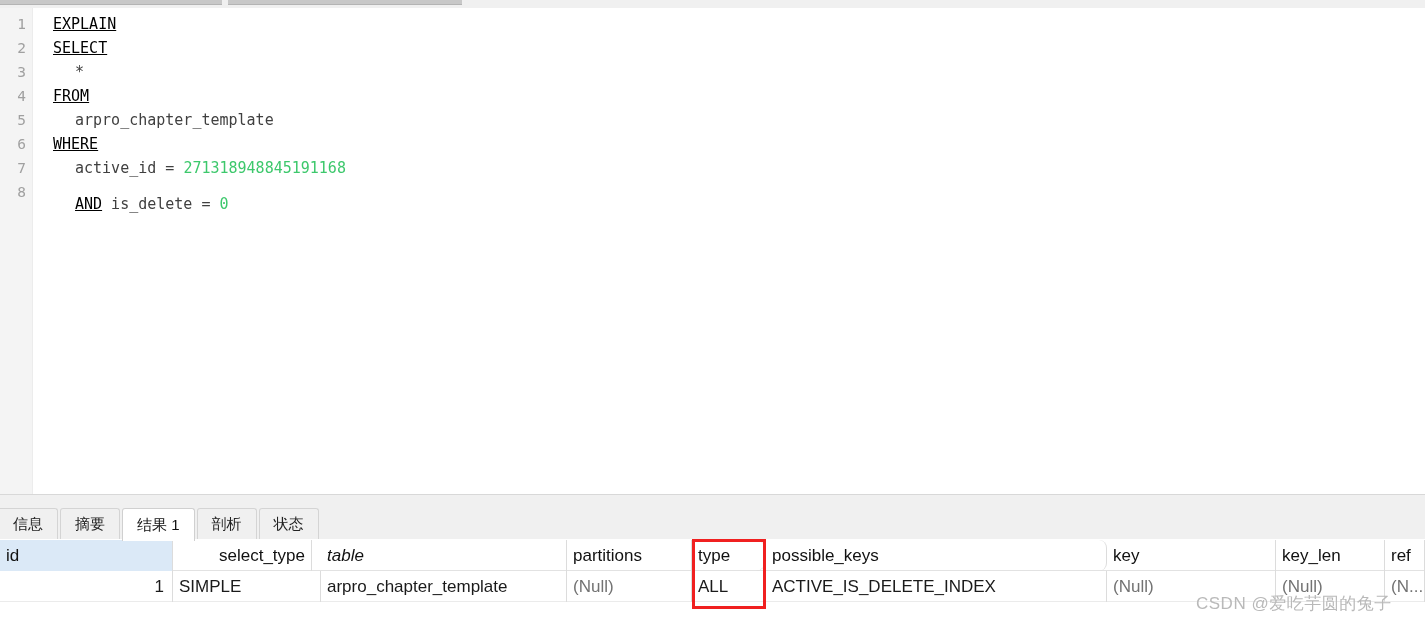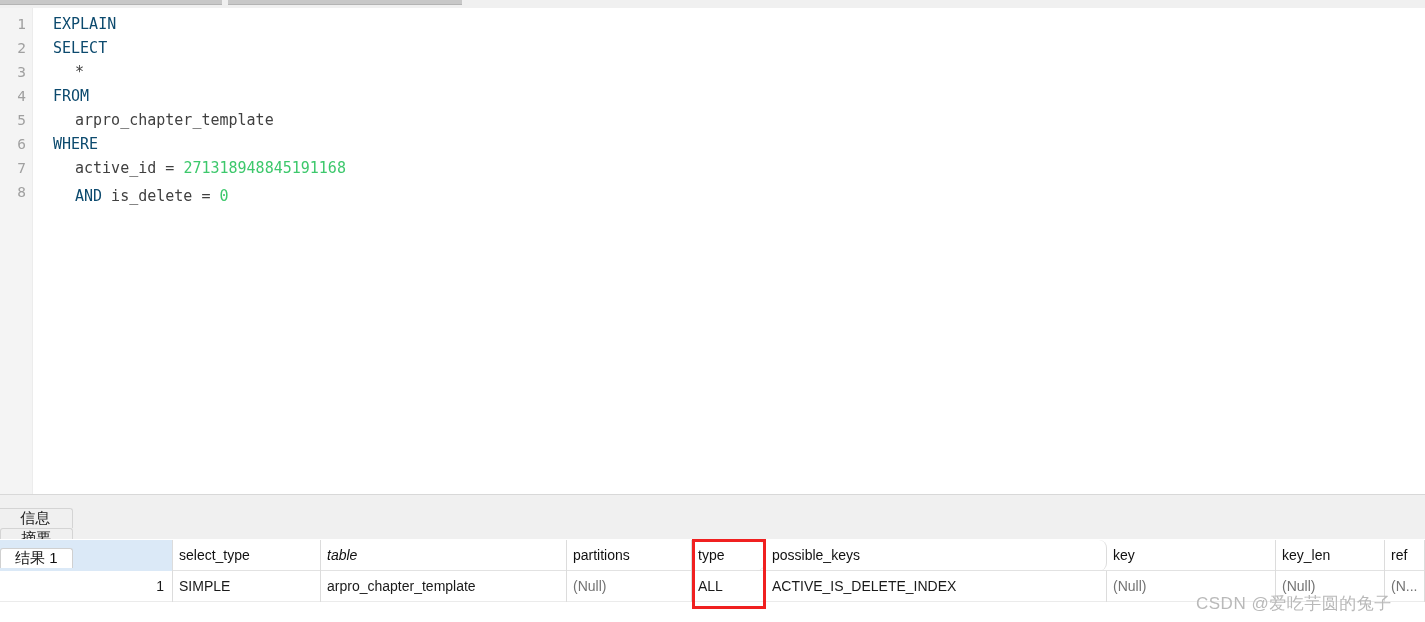--- a/index.html
+++ b/index.html
@@ -65,40 +65,39 @@
     line-height: 24px;
     color: #a0a0a0;
   }
   .code-line {
     position: absolute;
     left: 20px;
     white-space: pre;
     line-height: 24px;
     height: 24px;
   }
-  .kw   { color: #0c4a6e; }
+  .kw   { color: #000000; text-decoration: underline; }
   .num  { color: #3dc86c; }
   .idt  { color: #404040; }
   .op   { color: #404040; }
   .star { color: #404040; }
 
   
   #tabstrip {
     position: absolute;
     left: 0; top: 495px;
     width: 1425px; height: 45px;
     background: #f0f0f0;
   }
   #tabs {
     position: absolute;
     left: 0; top: 13px;
     height: 32px;
     display: flex;
     align-items: stretch;
-    flex-direction: column;
   }
   .tab {
     position: relative;
     display: flex;
     align-items: center;
     justify-content: center;
     padding: 0 14px;
     font-size: 15px;
     color: #222222;
     background: #f0f0f0;
@@ -149,21 +148,21 @@
     border-bottom: 1px solid #ebebeb;
   }
   .cell {
     position: absolute;
     top: 0;
     height: 31px;
     line-height: 31px;
     box-sizing: border-box;
     border-right: 1px solid #dcdcdc;
     padding: 0 6px;
-    font-size: 14px;
+    font-size: 17px;
     color: #1a1a1a;
     white-space: nowrap;
     overflow: hidden;
   }
   .cell.hdr { color: #111111; }
   .cell.sel { background: #dbe9f7; }
   .cell.numeric { text-align: right; padding-right: 8px; }
   .cell .nullv { color: #737373; }
 
   
@@ -208,21 +207,21 @@
       <div class="ln" style="top: 172px;">8</div>
     </div>
   <div id="code-area">
       <div class="code-line" style="top: 4px; left: 20px;"><span class="kw">EXPLAIN</span></div>
       <div class="code-line" style="top: 28px; left: 20px;"><span class="kw">SELECT</span></div>
       <div class="code-line" style="top: 52px; left: 42px;"><span class="star">*</span></div>
       <div class="code-line" style="top: 76px; left: 20px;"><span class="kw">FROM</span></div>
       <div class="code-line" style="top: 100px; left: 42px;"><span class="idt">arpro_chapter_template</span></div>
       <div class="code-line" style="top: 124px; left: 20px;"><span class="kw">WHERE</span></div>
       <div class="code-line" style="top: 148px; left: 42px;"><span class="idt">active_id</span><span class="op"> = </span><span class="num">271318948845191168</span></div>
-      <div class="code-line" style="top: 176px; left: 42px;"><span class="kw">AND</span><span class="idt"> is_delete = </span><span class="num">0</span></div>
+      <div class="code-line" style="top: 184px; left: 42px;"><span class="kw">AND</span><span class="idt"> is_delete = </span><span class="num">0</span></div>
     </div>
 </div>
 
 <div id="tabstrip">
   <div id="tabs">
       <div class="tab first">
         <span>信息</span>
       </div>
       <div class="tab">
         <span>摘要</span>
@@ -236,21 +235,21 @@
       <div class="tab">
         <span>状态</span>
       </div>
     </div>
   <div id="tabstrip-filler"></div>
 </div>
 
 <div id="grid">
   <div class="grid-row" id="header-row">
       <div class="cell hdr sel" style="left: 0px; width: 173px;">id</div>
-      <div class="cell hdr" style="left: 173px; width: 148px;">select_type</div>
+      <div class="cell hdr" style="left: 164px; width: 148px; text-align: right;">select_type</div>
       <div class="cell hdr" style="left: 321px; width: 246px; font-style: italic;">table</div>
       <div class="cell hdr" style="left: 567px; width: 125px;">partitions</div>
       <div class="cell hdr" style="left: 692px; width: 74px; border-radius: 10px;">type</div>
       <div class="cell hdr" style="left: 766px; width: 341px; border-radius: 8px;">possible_keys</div>
       <div class="cell hdr" style="left: 1107px; width: 169px;">key</div>
       <div class="cell hdr" style="left: 1276px; width: 109px;">key_len</div>
       <div class="cell hdr" style="left: 1385px; width: 40px;">ref</div>
     </div>
   <div class="grid-row" id="data-row">
       <div class="cell numeric" style="left: 0px; width: 173px;"><span>1</span></div>

